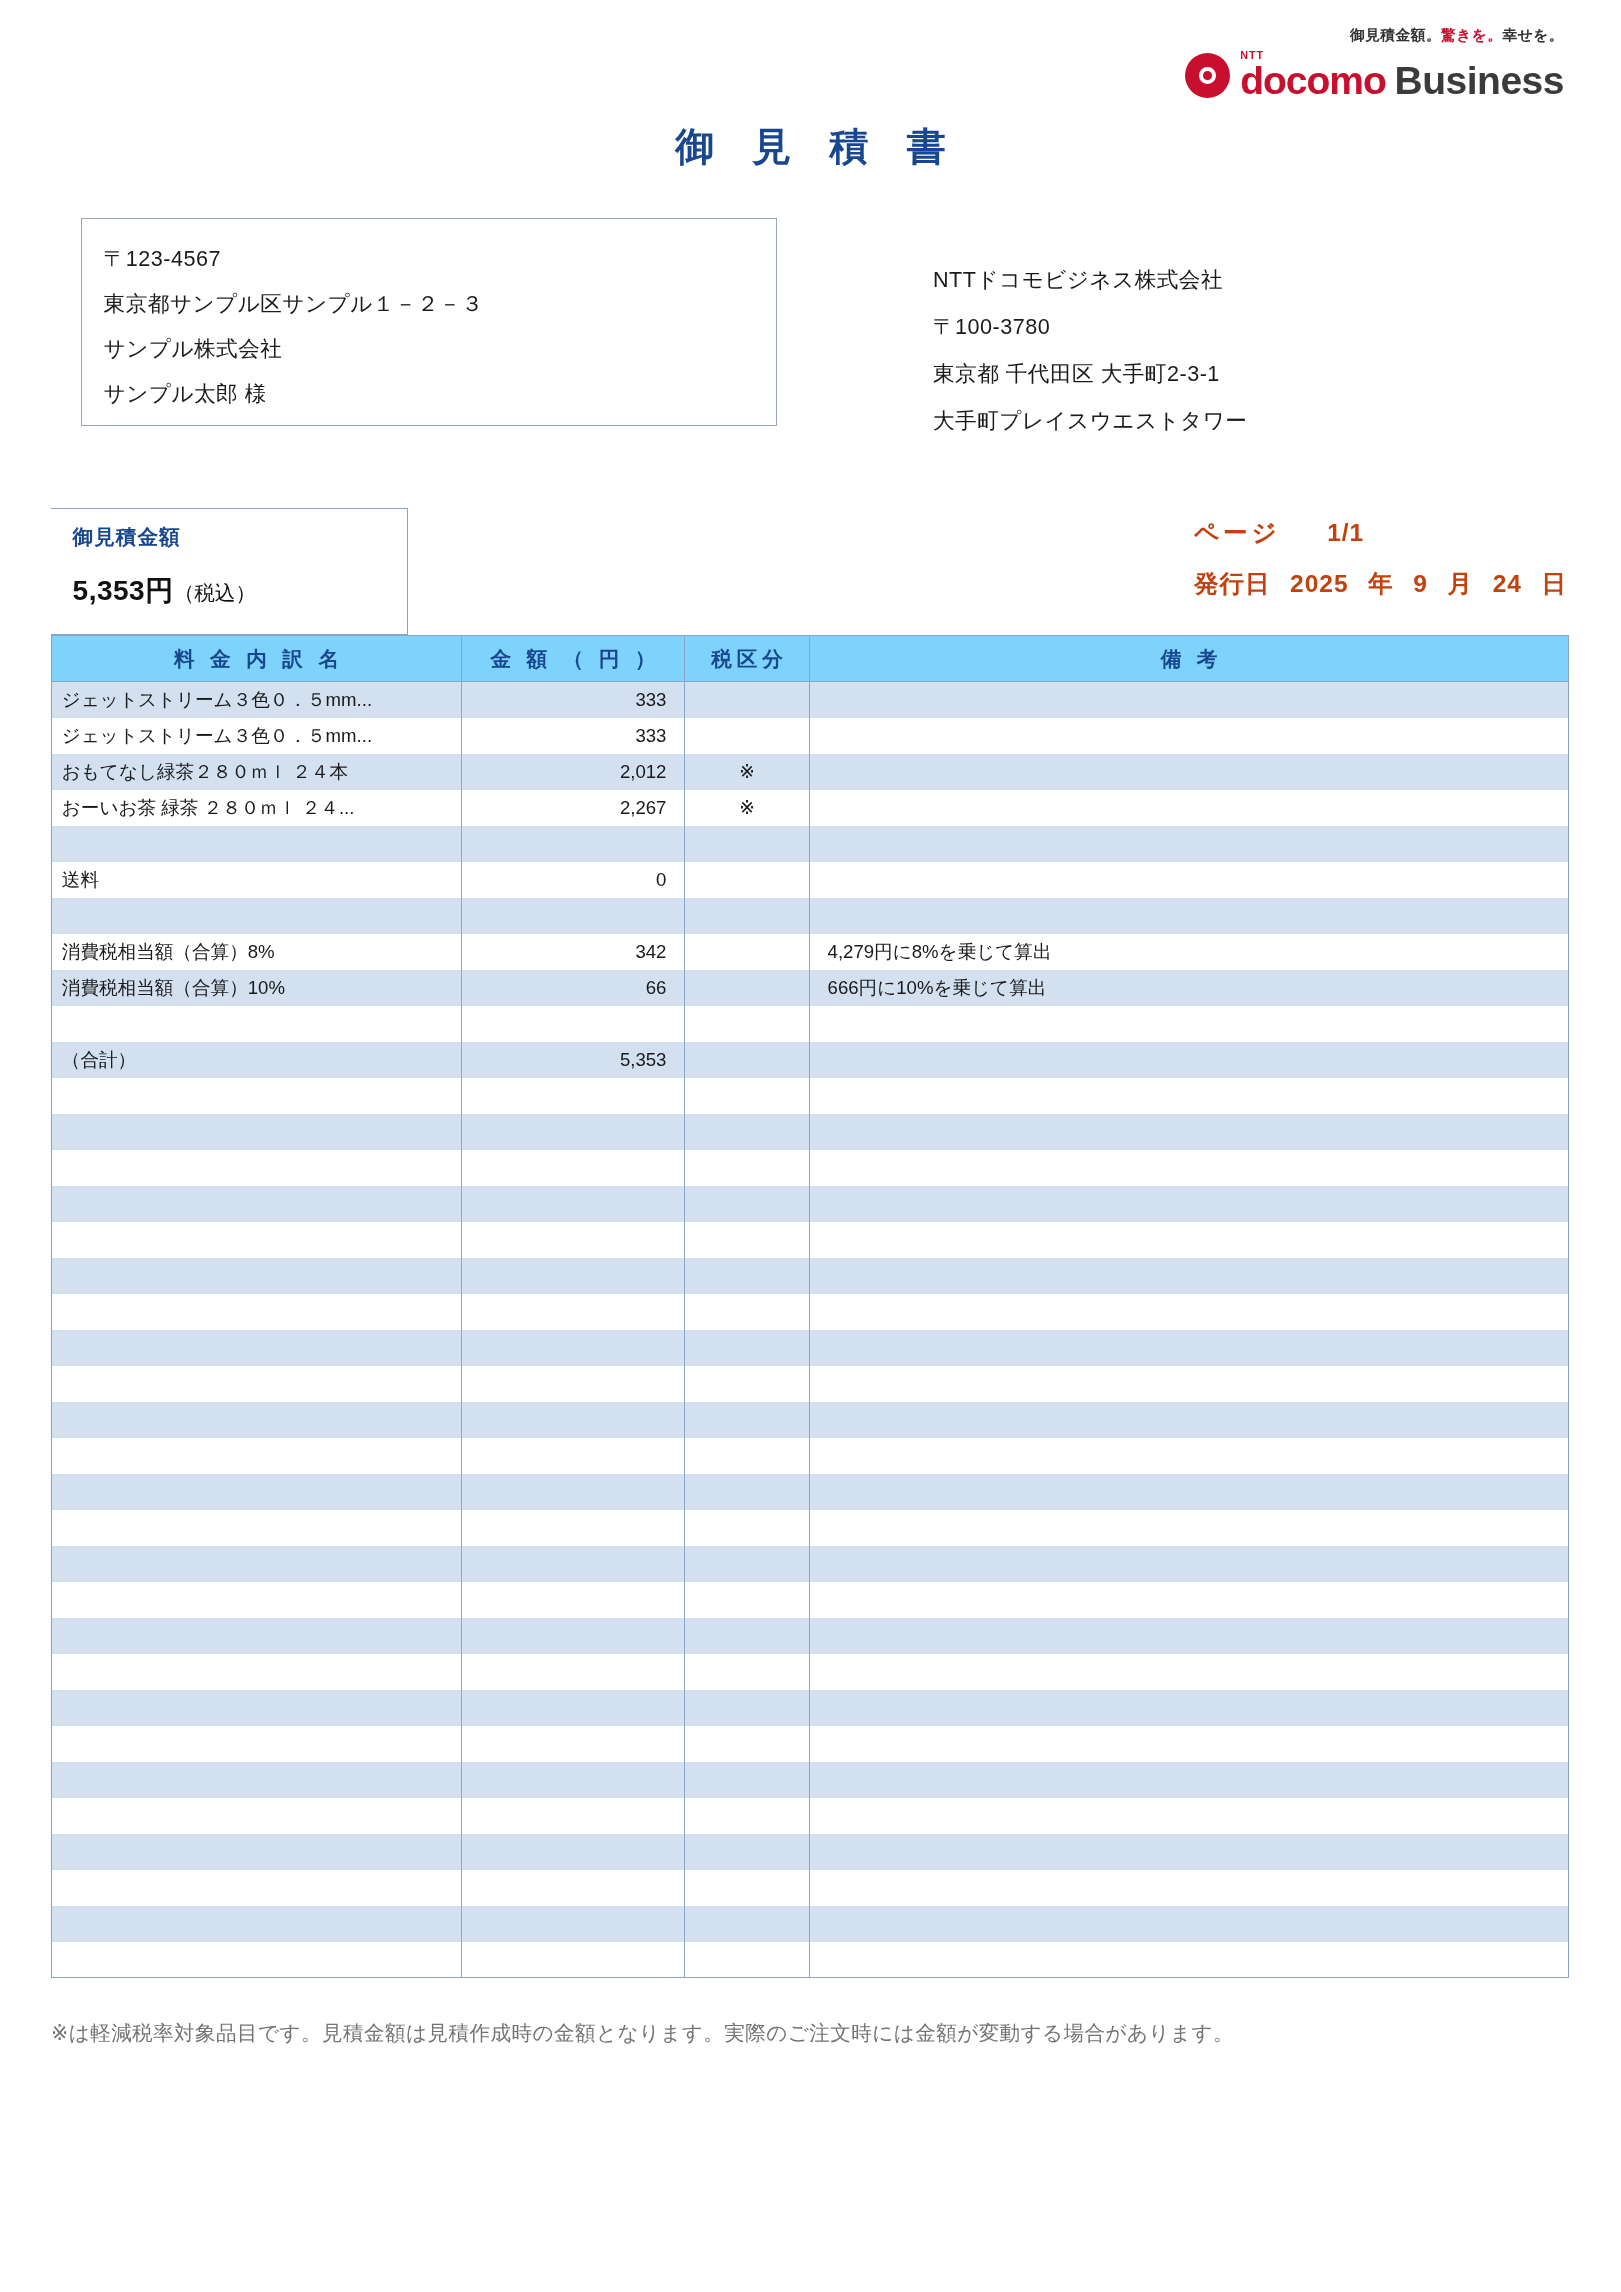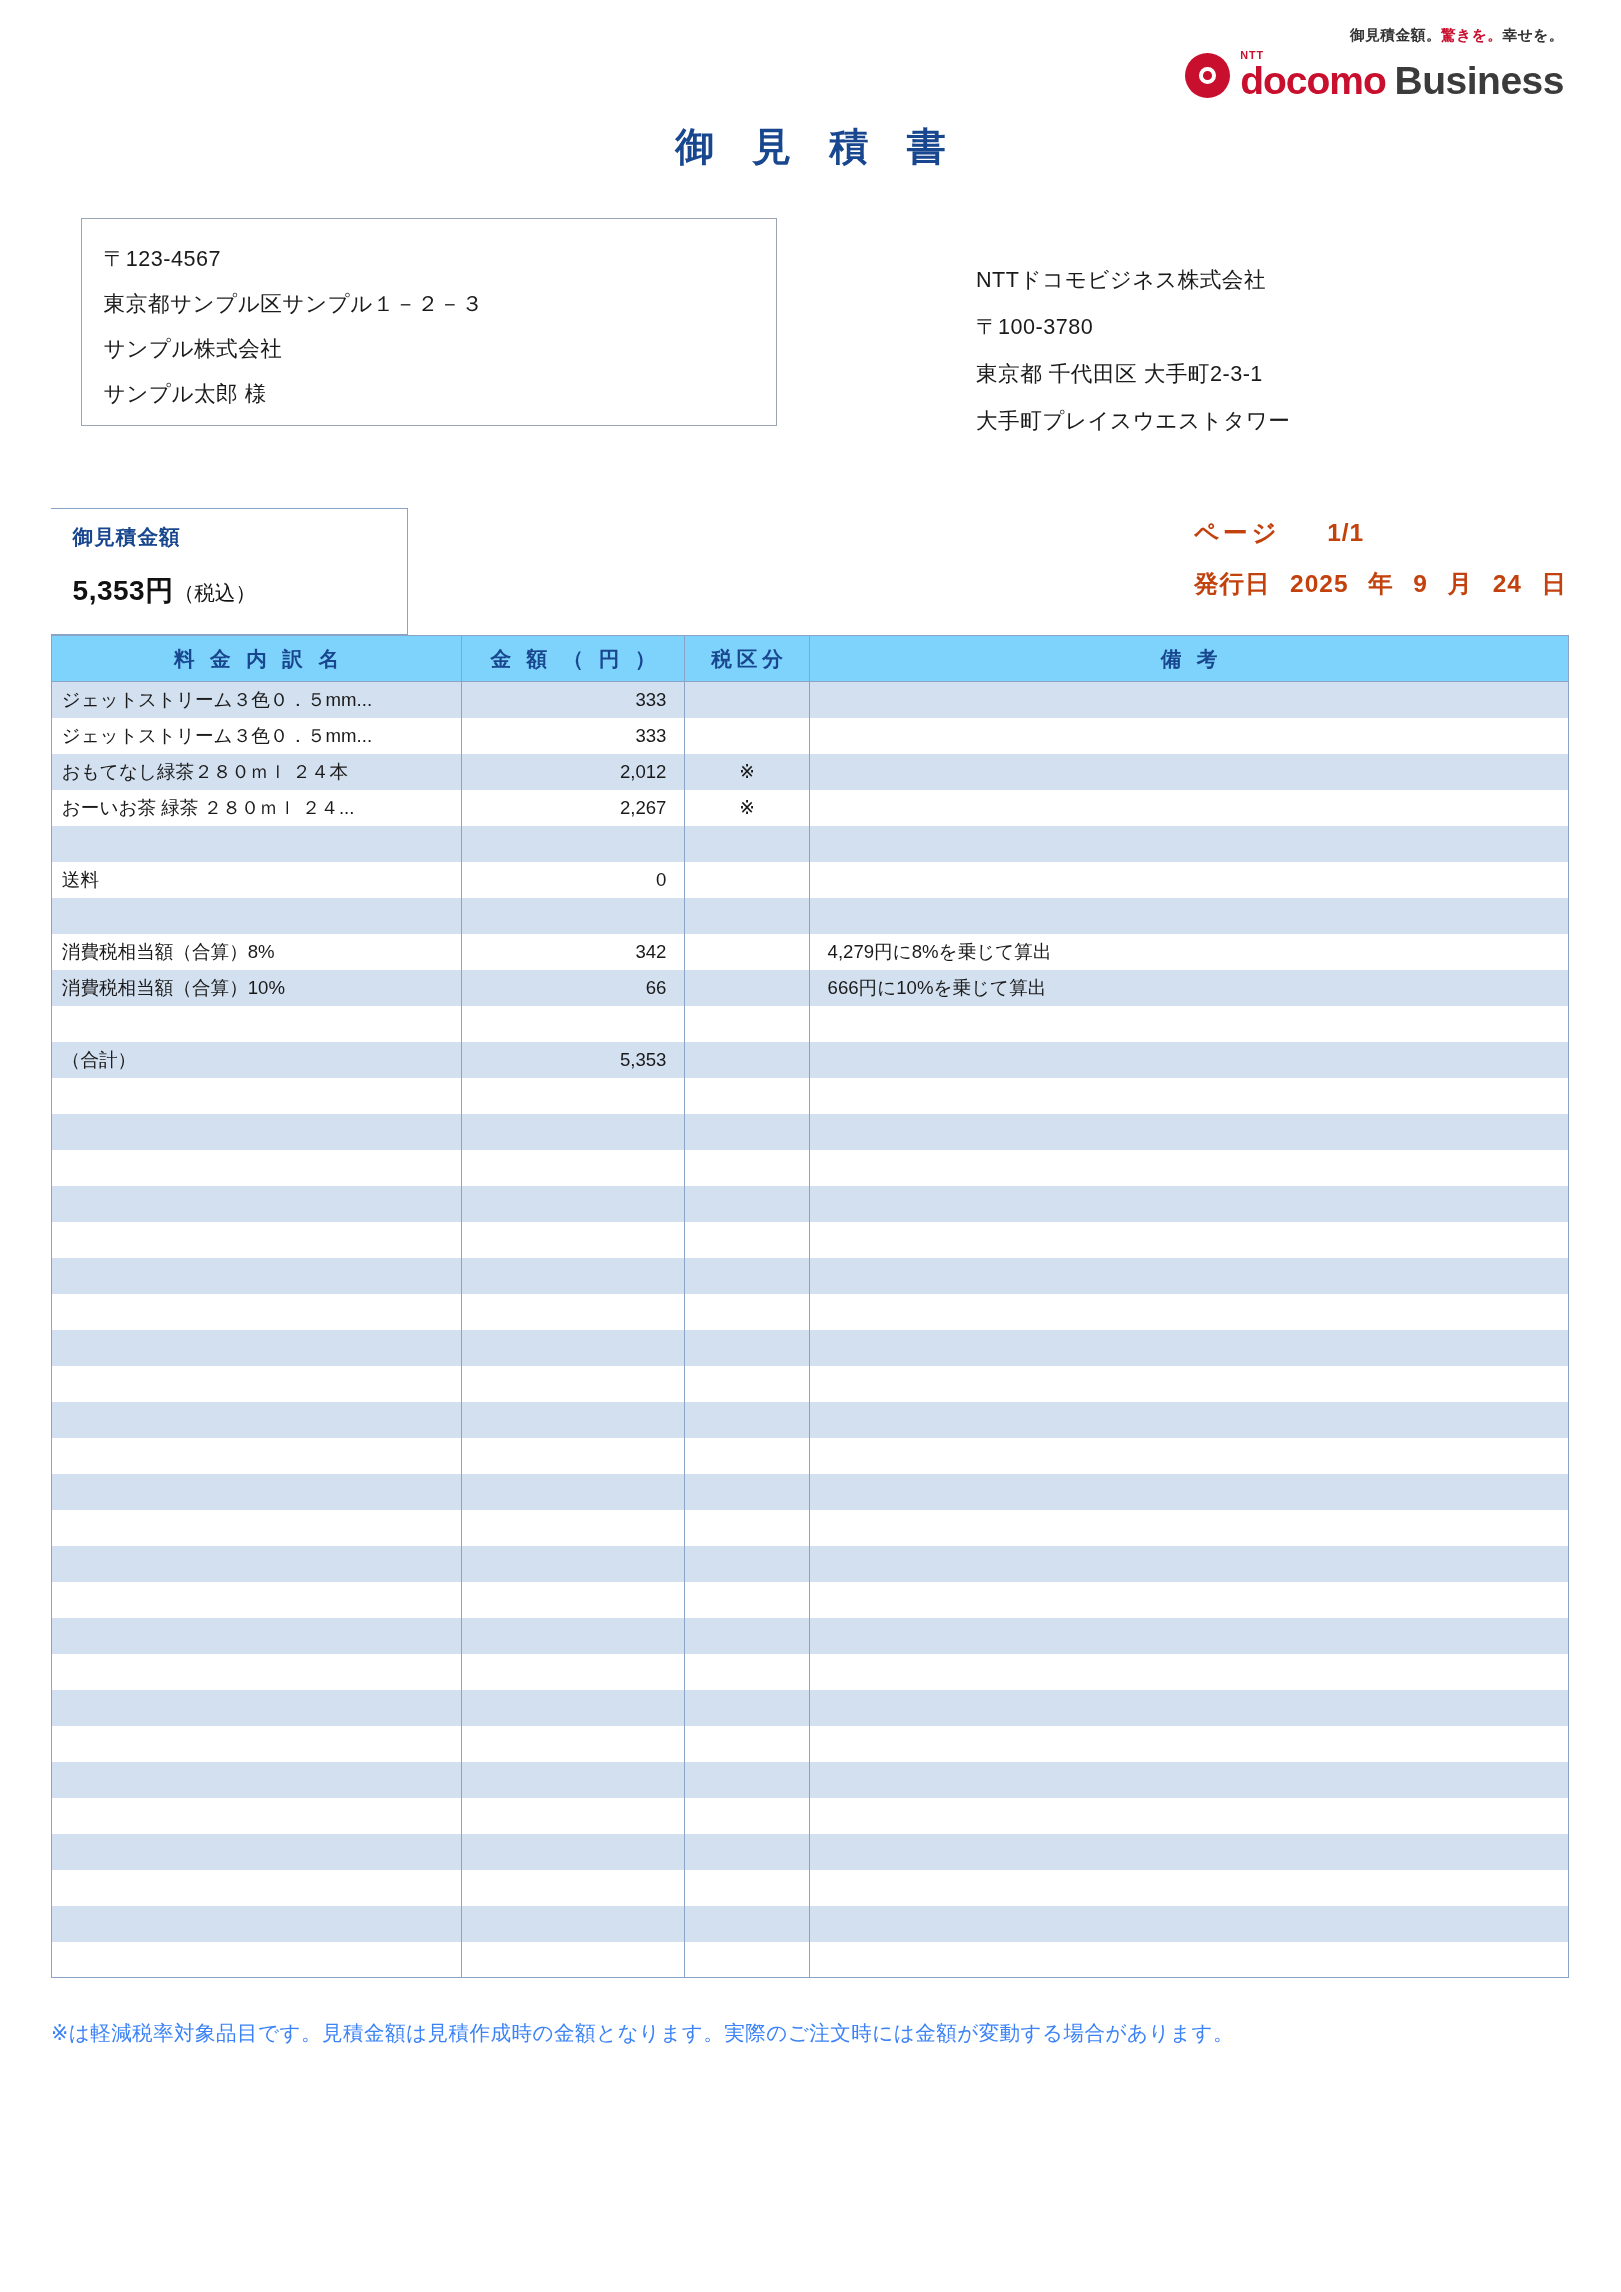--- a/index.html
+++ b/index.html
@@ -122,21 +122,20 @@
     margin-bottom: 23.5px;
     letter-spacing: 0.5px;
   }
   .customer-line:last-child { margin-bottom: 0; }
 
   
   .issuer-block {
     position: absolute;
     top: 269px;
     left: 933px;
-    margin-left: 43px;
   }
   .issuer-line {
     font-size: 21.6px;
     color: #1a1a1a;
     line-height: 1.0;
     margin-bottom: 25.5px;
     letter-spacing: 0.5px;
     white-space: nowrap;
   }
 
@@ -237,21 +236,21 @@
   col.w-amount { width: 223px; }
   col.w-tax { width: 125px; }
   col.w-note { width: 759px; }
 
   
   .footnote {
     position: absolute;
     top: 2019px;
     left: 51px;
     font-size: 20.6px;
-    color: #3b82f6;
+    color: #737373;
     letter-spacing: 0.4px;
   }
 </style>
 </head>
 <body>
 
 <div class="page">
 
   <div class="logo-block">
     <div class="logo-tagline">

